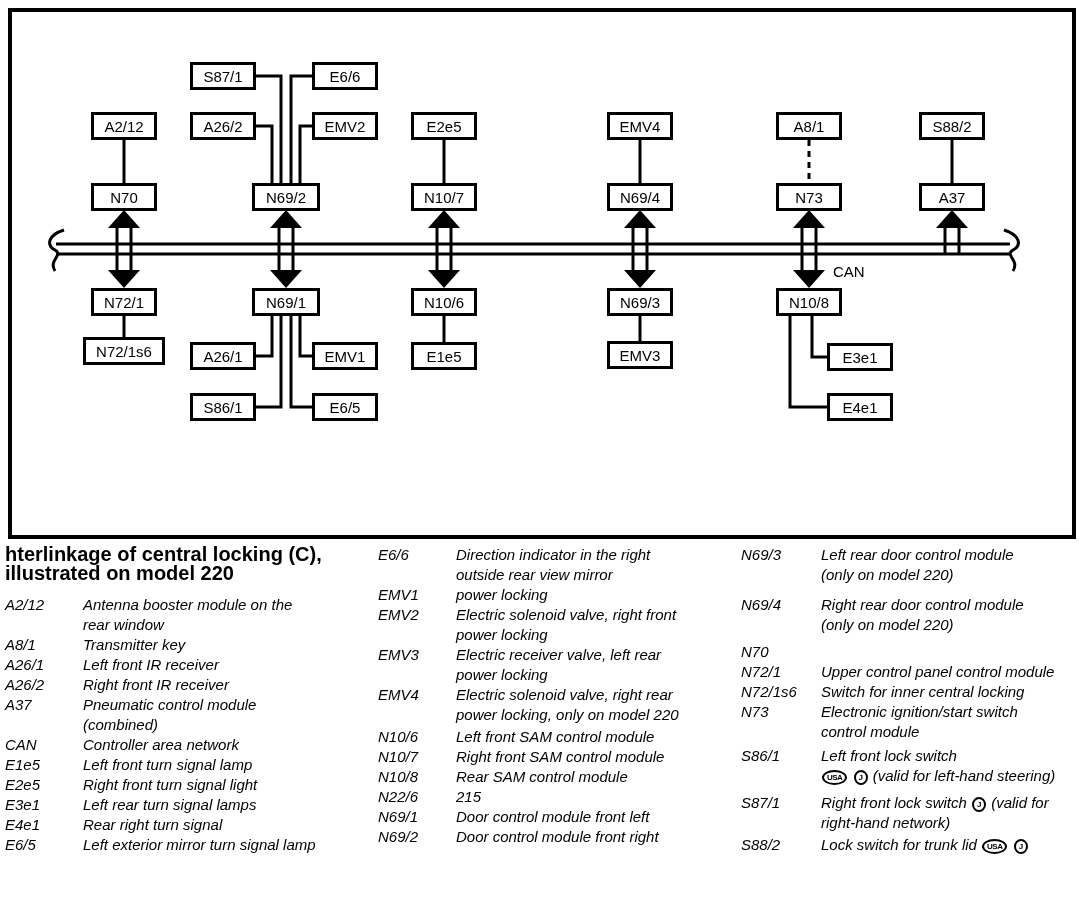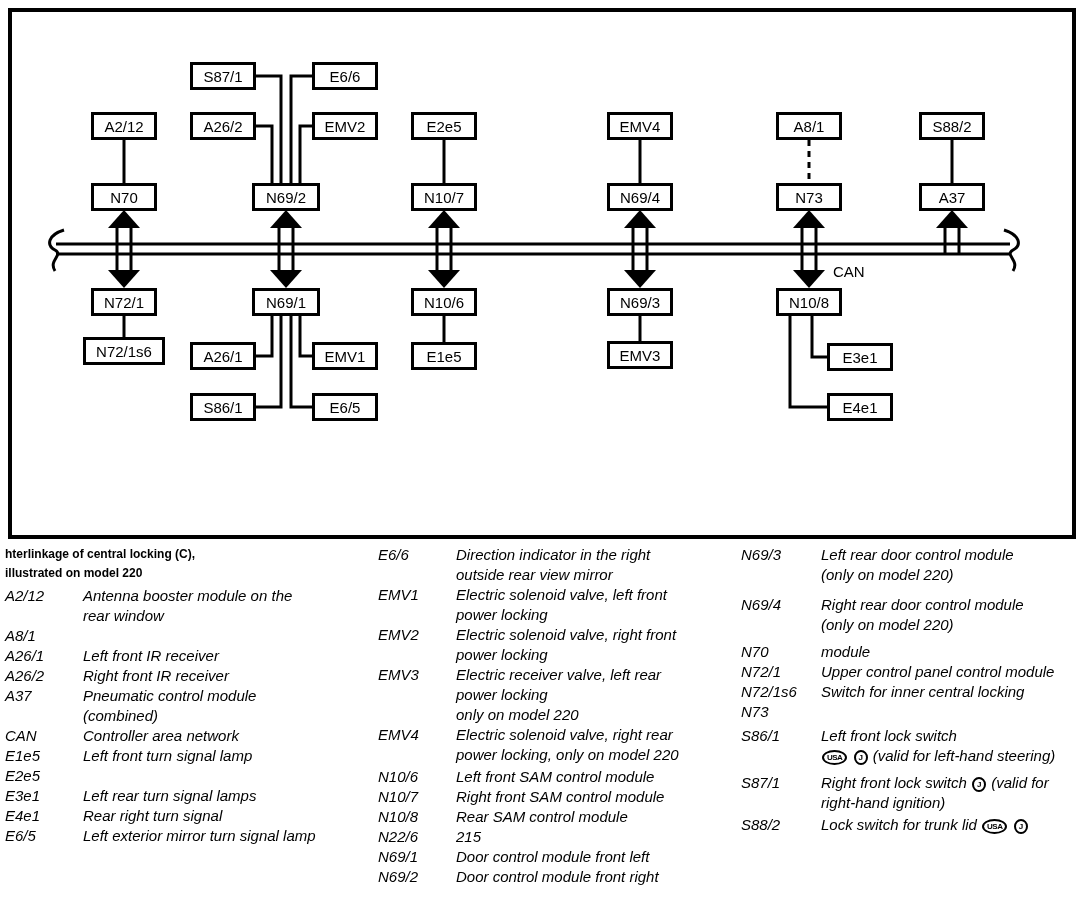--- a/index.html
+++ b/index.html
@@ -8,21 +8,21 @@
   #frame{position:absolute;left:8px;top:8px;width:1068px;height:531px;border:4px solid #000;box-sizing:border-box;background:#fff;z-index:0;}
   #wires{position:absolute;left:0;top:0;width:1088px;height:545px;z-index:1;}
   .node{position:absolute;width:66px;height:28px;border:3px solid #000;background:#fff;box-sizing:border-box;
         display:flex;align-items:center;justify-content:center;font-size:15px;letter-spacing:0;z-index:2;}
   #can-label{position:absolute;left:833px;top:263px;font-size:15px;z-index:2;}
   
   .legend-col{position:absolute;top:545px;font-style:italic;font-size:15px;line-height:20px;}
   #col1{left:5px;width:366px;}
   #col2{left:378px;width:356px;}
   #col3{left:741px;width:344px;}
-  .legend-title{font-style:normal;font-weight:bold;font-size:12px;line-height:19px;margin-bottom:3px;}
+  .legend-title{font-style:normal;font-weight:bold;font-size:20px;line-height:19px;margin-bottom:12px;}
   .entry{display:flex;}
   .code{flex:0 0 78px;}
   #col3 .code{flex:0 0 80px;}
   .desc{flex:1;}
   #col3 .entries .entry:nth-child(2){margin-top:10px;}
   #col3 .entries .entry:nth-child(3){margin-top:7px;}
   #col3 .entries .entry:nth-child(7){margin-top:4px;}
   #col3 .entries .entry:nth-child(8){margin-top:7px;}
   #col3 .entries .entry:nth-child(9){margin-top:2px;}
   #col2 .entries .entry:nth-child(6){margin-top:2px;}
@@ -142,20 +142,23 @@
     <div class="entries">
         <div class="entry">
           <span class="code">A2/12</span>
           <span class="desc">
             <div>Antenna booster module on the</div>
             <div>rear window</div>
           </span>
         </div>
         <div class="entry">
           <span class="code">A8/1</span>
+          <span class="desc">
+            <div>Transmitter key</div>
+          </span>
         </div>
         <div class="entry">
           <span class="code">A26/1</span>
           <span class="desc">
             <div>Left front IR receiver</div>
           </span>
         </div>
         <div class="entry">
           <span class="code">A26/2</span>
           <span class="desc">
@@ -176,20 +179,23 @@
           </span>
         </div>
         <div class="entry">
           <span class="code">E1e5</span>
           <span class="desc">
             <div>Left front turn signal lamp</div>
           </span>
         </div>
         <div class="entry">
           <span class="code">E2e5</span>
+          <span class="desc">
+            <div>Right front turn signal light</div>
+          </span>
         </div>
         <div class="entry">
           <span class="code">E3e1</span>
           <span class="desc">
             <div>Left rear turn signal lamps</div>
           </span>
         </div>
         <div class="entry">
           <span class="code">E4e1</span>
           <span class="desc">
@@ -209,37 +215,35 @@
         <div class="entry">
           <span class="code">E6/6</span>
           <span class="desc">
             <div>Direction indicator in the right</div>
             <div>outside rear view mirror</div>
           </span>
         </div>
         <div class="entry">
           <span class="code">EMV1</span>
           <span class="desc">
-            <div>Electric solenoid valve, left front</div>
             <div>power locking</div>
           </span>
         </div>
         <div class="entry">
           <span class="code">EMV2</span>
           <span class="desc">
             <div>Electric solenoid valve, right front</div>
             <div>power locking</div>
           </span>
         </div>
         <div class="entry">
           <span class="code">EMV3</span>
           <span class="desc">
             <div>Electric receiver valve, left rear</div>
             <div>power locking</div>
-            <div>only on model 220</div>
           </span>
         </div>
         <div class="entry">
           <span class="code">EMV4</span>
           <span class="desc">
             <div>Electric solenoid valve, right rear</div>
             <div>power locking, only on model 220</div>
           </span>
         </div>
         <div class="entry">
@@ -292,50 +296,53 @@
         <div class="entry">
           <span class="code">N69/4</span>
           <span class="desc">
             <div>Right rear door control module</div>
             <div>(only on model 220)</div>
           </span>
         </div>
         <div class="entry">
           <span class="code">N70</span>
           <span class="desc">
-            <div>module</div>
           </span>
         </div>
         <div class="entry">
           <span class="code">N72/1</span>
           <span class="desc">
             <div>Upper control panel control module</div>
           </span>
         </div>
         <div class="entry">
           <span class="code">N72/1s6</span>
           <span class="desc">
             <div>Switch for inner central locking</div>
           </span>
         </div>
         <div class="entry">
           <span class="code">N73</span>
+          <span class="desc">
+            <div>Electronic ignition/start switch</div>
+            <div>control module</div>
+          </span>
         </div>
         <div class="entry">
           <span class="code">S86/1</span>
           <span class="desc">
             <div>Left front lock switch</div>
             <div><span class="badge">USA</span> <span class="badge">J</span> (valid for left-hand steering)</div>
           </span>
         </div>
         <div class="entry">
           <span class="code">S87/1</span>
           <span class="desc">
             <div>Right front lock switch <span class="badge">J</span> (valid for</div>
-            <div>right-hand ignition)</div>
+            <div>right-hand network)</div>
           </span>
         </div>
         <div class="entry">
           <span class="code">S88/2</span>
           <span class="desc">
             <div>Lock switch for trunk lid <span class="badge">USA</span> <span class="badge">J</span></div>
           </span>
         </div>
       </div>
   </div>

